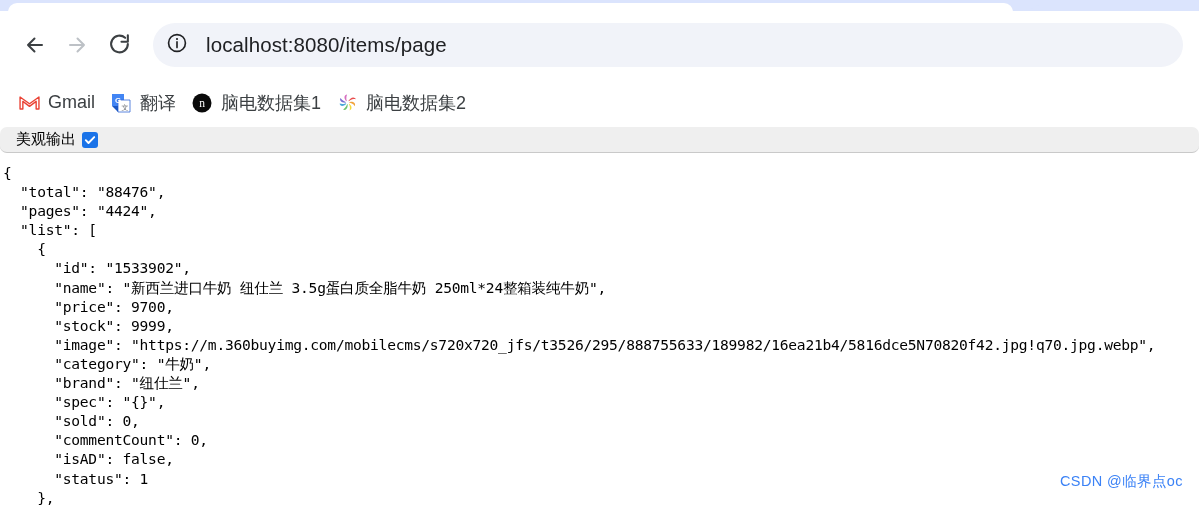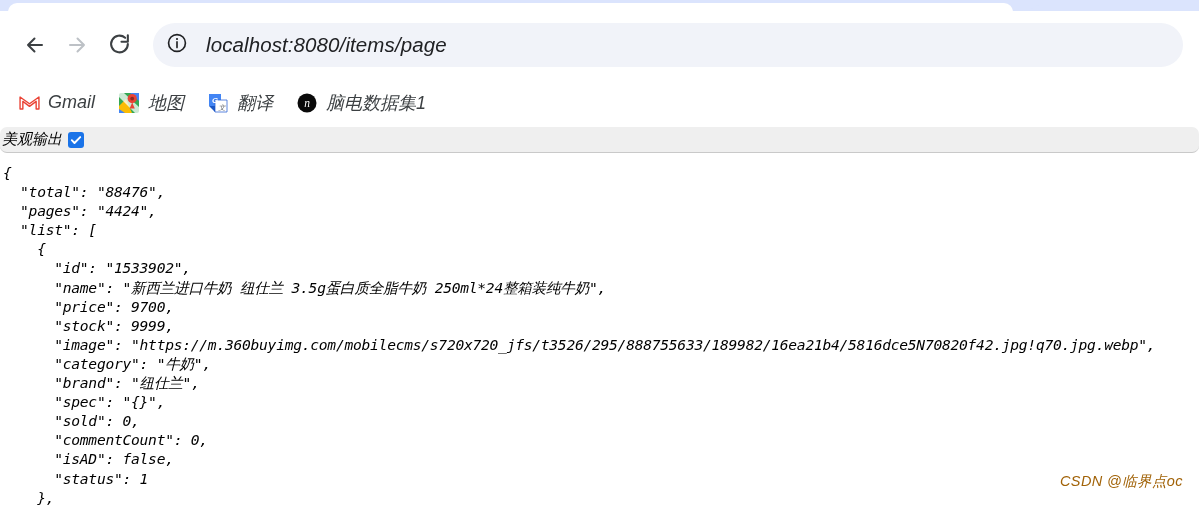--- a/index.html
+++ b/index.html
@@ -5,21 +5,21 @@
   * { box-sizing: border-box; }
   html, body {
     margin: 0; padding: 0;
     width: 1199px; height: 520px;
     overflow: hidden;
     background: #ffffff;
     font-family: "Liberation Sans", sans-serif;
   }
 
   
-  #browser-window { width: 1199px; height: 372px; position: relative; font-style: italic; }
+  #browser-window { width: 1199px; height: 372px; position: relative; }
 
   #tab-strip {
     height: 11px;
     background: #dbe4fd;
     position: relative;
     overflow: hidden;
   }
   #tab-active {
     position: absolute;
     left: 8px; top: 3px;
@@ -82,21 +82,21 @@
     font-family: "Liberation Sans", sans-serif;
     white-space: nowrap;
   }
 
   #bookmarks-bar {
     height: 49px;
     background: #ffffff;
     display: flex;
     align-items: center;
     padding-left: 13px;
-    gap: 8px;
+    gap: 0px;
   }
   .bookmark {
     display: flex;
     align-items: center;
     height: 34px;
     padding: 0 10px 0 5px;
     border-radius: 4px;
     flex: 0 0 auto;
   }
   .bookmark .bm-icon {
@@ -113,21 +113,21 @@
   }
   .bm-cn { font-size: 18.5px; }
 
   
   #json-toolbar {
     height: 26px;
     background: #efefef;
     border-bottom: 1px solid #c9c9c9;
     display: flex;
     align-items: center;
-    padding-left: 2px;
+    padding-left: 16px;
     border-radius: 7px;
   }
   #pretty-print-label {
     font-size: 15px;
     color: #000000;
     font-family: "Liberation Sans", sans-serif;
     margin-right: 6px;
   }
   #pretty-print-checkbox {
     width: 16px; height: 16px;
@@ -153,21 +153,21 @@
     color: #000000;
     white-space: pre;
     letter-spacing: -0.25px;
   }
 
   #watermark {
     position: absolute;
     right: 16px;
     bottom: 14px;
     font-size: 14.5px;
-    color: #a16207;
+    color: #3b82f6;
     font-family: "Liberation Sans", sans-serif;
     letter-spacing: 0.4px;
     white-space: nowrap;
   }
 </style>
 </head>
 <body>
 
 <div id="browser-window">
 
@@ -220,35 +220,20 @@
     <div class="bookmark">
       <span class="bm-icon">
         <svg width="21" height="16" viewBox="0 0 24 18">
           <path d="M1.2 2.2v13.6h3.2V7.1l7.6 5.7 7.6-5.7v8.7h3.2V2.2L12 9.9z" fill="none" stroke="#ea4335" stroke-width="1.6" stroke-linejoin="round"></path>
         </svg>
       </span>
       <span class="bm-label">Gmail</span>
     </div>
 
 
-    <div class="bookmark">
-      <span class="bm-icon">
-        <svg width="20" height="20" viewBox="0 0 20 20">
-          <rect x="0" y="0" width="20" height="20" rx="2" fill="#34a853"></rect>
-          <path d="M0 13 L7 6 L13 20 L0 20Z" fill="#fbbc04"></path>
-          <path d="M0 16 L6 20 L0 20Z" fill="#4285f4"></path>
-          <path d="M11 0 L20 8 L20 0Z" fill="#4285f4"></path>
-          <path d="M5 0 L20 14 L20 20 L16 20 L0 4 L0 0Z" fill="#ffffff" opacity="0.75"></path>
-          <circle cx="13.2" cy="5.6" r="4.6" fill="#ea4335"></circle>
-          <path d="M13.2 9.6 L10.6 15.4 L15.8 15.4Z" fill="#ea4335"></path>
-          <circle cx="13.2" cy="5.6" r="1.9" fill="#8f2a22"></circle>
-        </svg>
-      </span>
-      <span class="bm-label bm-cn">地图</span>
-    </div>
 
     <div class="bookmark">
       <span class="bm-icon">
         <svg width="20" height="20" viewBox="0 0 20 20">
           <path d="M1 1 h12 v12 h-12z" fill="#4285f4"></path>
           <path d="M7 7 h12 v12 h-12z" fill="#ffffff" stroke="#3367d6" stroke-width="0.8"></path>
           <path d="M1 13 L7 19 L7 13z" fill="#1a56c4"></path>
           <text x="7" y="10" font-size="8" fill="#ffffff" font-family="Liberation Sans, sans-serif" text-anchor="middle" font-weight="bold">G</text>
           <text x="14" y="17" font-size="7" fill="#5f6368" font-family="Liberation Sans, sans-serif" text-anchor="middle">文</text>
         </svg>
@@ -260,20 +245,37 @@
     <div class="bookmark">
       <span class="bm-icon">
         <svg width="20" height="20" viewBox="0 0 20 20">
           <circle cx="10" cy="10" r="9.5" fill="#0a0a0a"></circle>
           <text x="10" y="14.4" font-size="11.5" fill="#ffffff" font-family="Liberation Serif, serif" text-anchor="middle">n</text>
         </svg>
       </span>
       <span class="bm-label bm-cn">脑电数据集1</span>
     </div>
 
+    <div class="bookmark">
+      <span class="bm-icon">
+        <svg width="21" height="21" viewBox="0 0 20 20">
+          <g>
+            <path d="M10 10 C13 4 17 4.5 18 7 C15 6 12.5 7.5 10 10" fill="#e94f4f"></path>
+            <path d="M10 10 C16 8 18 11 17 13.5 C15.5 11 12.5 9.8 10 10" fill="#f2a33c"></path>
+            <path d="M10 10 C15 13 14.5 16.5 12 17.5 C13 14.5 12 11.8 10 10" fill="#f2d93c"></path>
+            <path d="M10 10 C11 16 8 18 5.8 16.6 C8.4 15 9.6 12.4 10 10" fill="#6dc46d"></path>
+            <path d="M10 10 C6 15 2.8 13.6 2.5 11 C5.4 12 8.2 11.2 10 10" fill="#4aa8d8"></path>
+            <path d="M10 10 C4 11 2 8 3.3 5.8 C5 8.3 7.9 9.6 10 10" fill="#7b6fd0"></path>
+            <path d="M10 10 C5.5 6 7 2.6 9.6 2.3 C8.4 5.2 8.8 8 10 10" fill="#d66fc0"></path>
+            <circle cx="10" cy="10" r="1.7" fill="#ffffff"></circle>
+          </g>
+        </svg>
+      </span>
+      <span class="bm-label bm-cn">脑电数据集2</span>
+    </div>
 
   </div>
 
   <div id="json-toolbar">
     <span id="pretty-print-label">美观输出</span>
     <span id="pretty-print-checkbox">
       <svg width="12" height="12" viewBox="0 0 12 12">
         <path d="M1.8 6.2 L4.5 9 L10.2 3.1" stroke="#ffffff" stroke-width="1.9" fill="none" stroke-linecap="round" stroke-linejoin="round"></path>
       </svg>
     </span>

